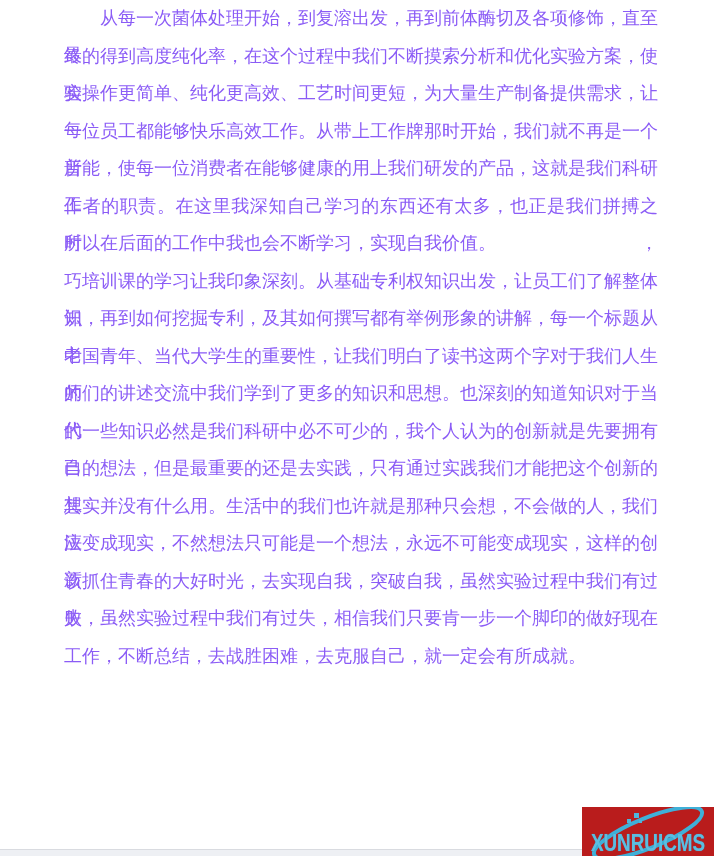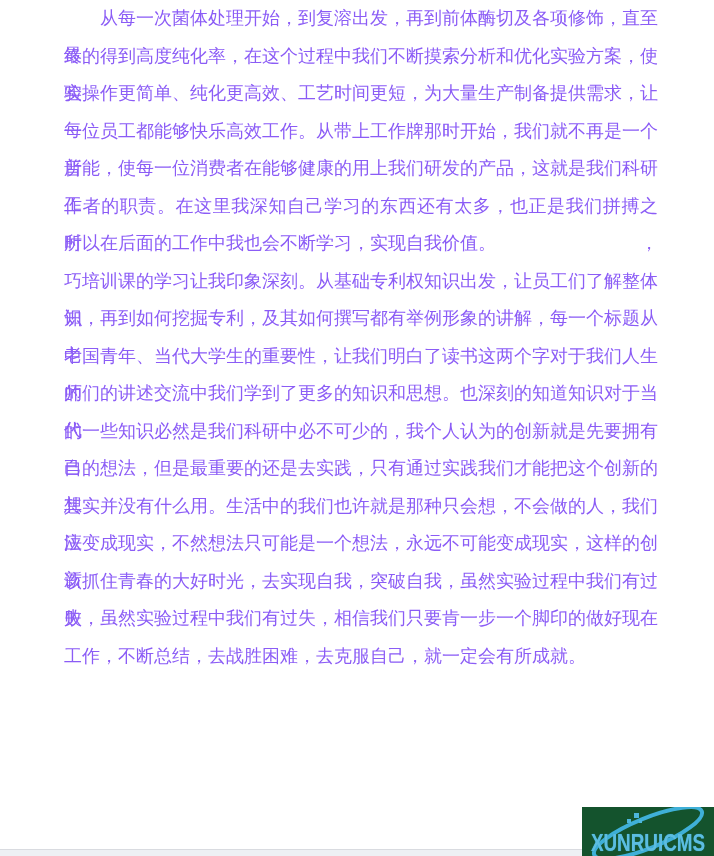--- a/index.html
+++ b/index.html
@@ -50,21 +50,21 @@
     height: 6px;
     background: #eef0f4;
     border-top: 1px solid #d9dbe0;
   }
   .logo {
     position: absolute;
     right: 0;
     bottom: 0;
     width: 132px;
     height: 49px;
-    background: #14532d;
+    background: #b91c1c;
     overflow: hidden;
     z-index: 5;
   }
   .logo-orbit {
     position: absolute;
     left: 0;
     top: 0;
   }
   .logo-text {
     position: absolute;

